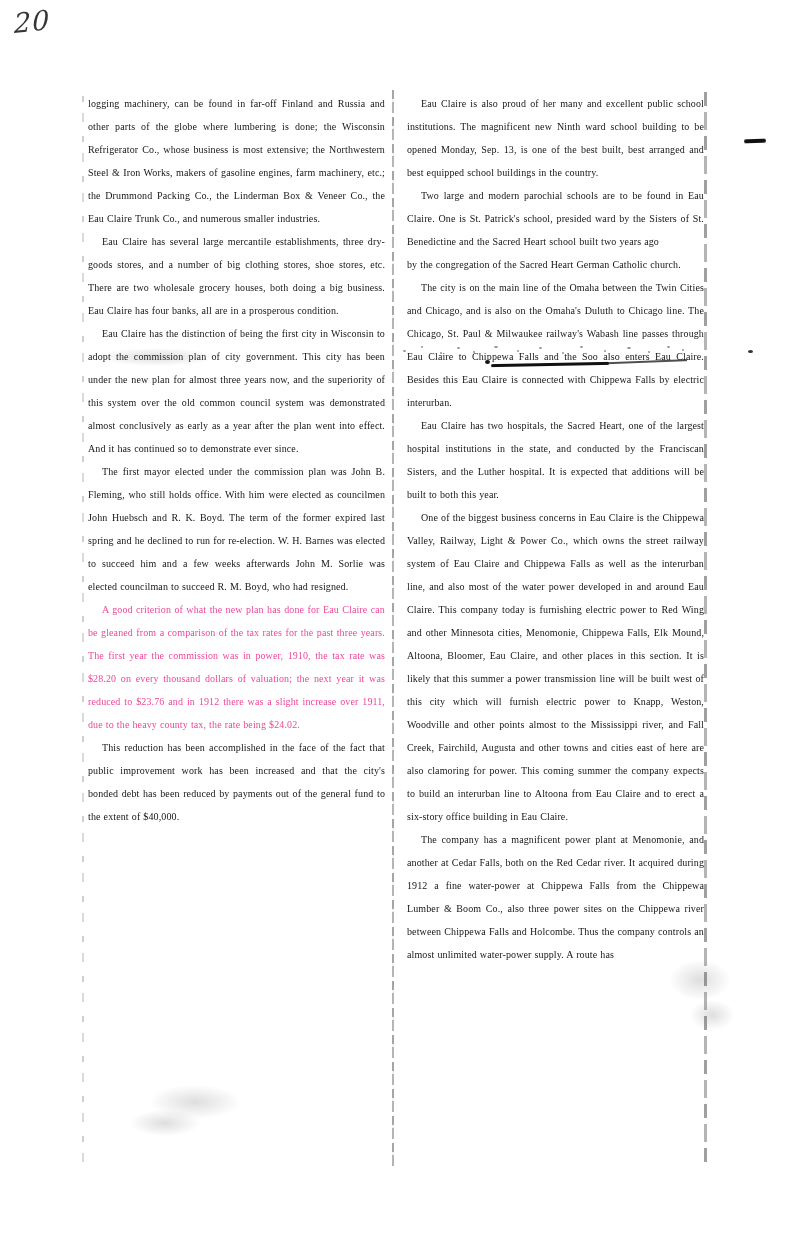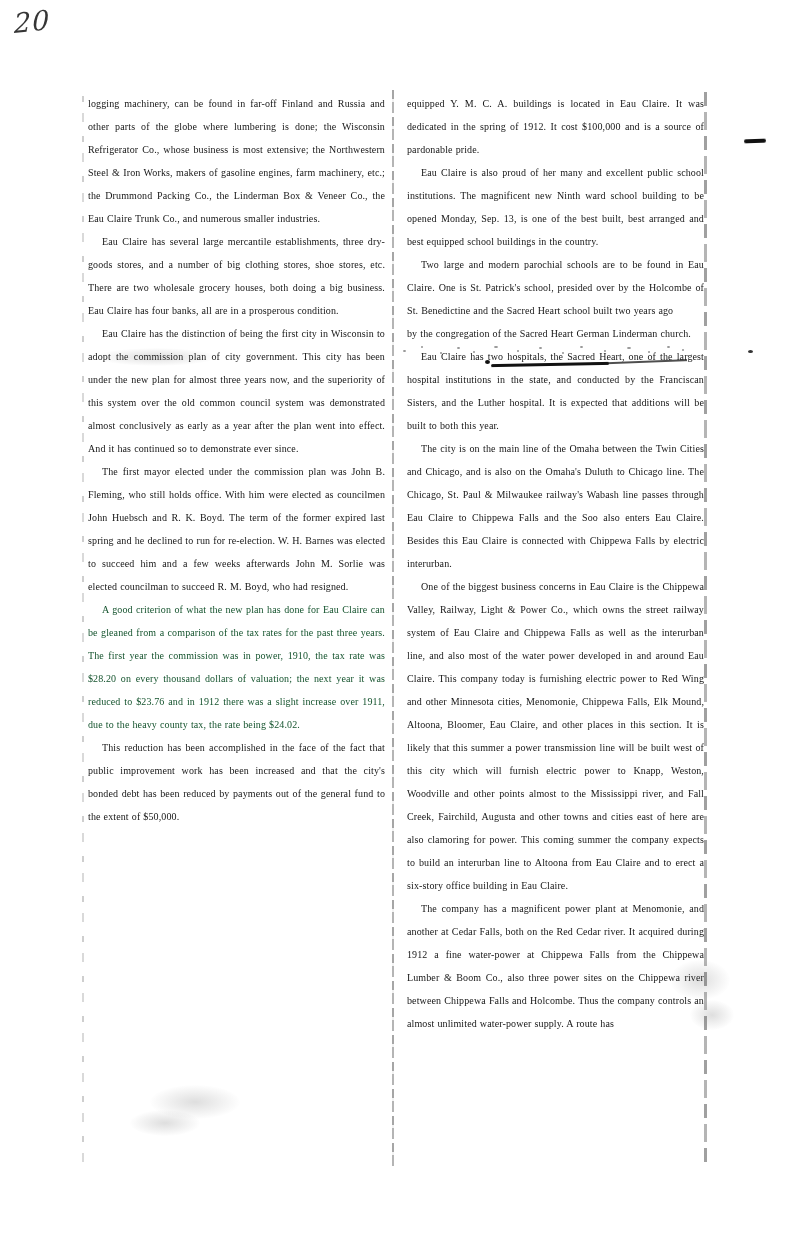--- a/index.html
+++ b/index.html
@@ -100,21 +100,21 @@
     font-size: 10px;
     line-height: 23px;
     color: #161616;
     letter-spacing: .12px;
     word-spacing: .4px;
     -webkit-font-smoothing: none;
   }
   p.para.cont { text-indent: 0; }
 
   
-  p.faint { color: #14532d; }
+  p.faint { color: #ec4899; }
 
   
   #seam-artifact {
     position: absolute;
     left: 12px;
     top: 268px;
     width: 268px;
     height: 10px;
     pointer-events: none;
   }
@@ -203,27 +203,26 @@
   <div id="column-rule"></div>
 
   <div id="columns">
 
     <div class="column col-left">
       <p class="para cont">logging machinery, can be found in far-off Finland and Russia and other parts of the globe where lumbering is done; the Wisconsin Refrigerator Co., whose business is most extensive; the Northwestern Steel &amp; Iron Works, makers of gasoline engines, farm machinery, etc.; the Drummond Packing Co., the Linderman Box &amp; Veneer Co., the Eau Claire Trunk Co., and numerous smaller industries.</p>
       <p class="para">Eau Claire has several large mercantile establishments, three dry-goods stores, and a number of big clothing stores, shoe stores, etc.  There are two wholesale grocery houses, both doing a big business.  Eau Claire has four banks, all are in a prosperous condition.</p>
       <p class="para">Eau Claire has the distinction of being the first city in Wisconsin to adopt the commission plan of city government. This city has been under the new plan for almost three years now, and the superiority of this system over the old common council system was demonstrated almost conclusively as early as a year after the plan went into effect.  And it has continued so to demonstrate ever since.</p>
       <p class="para">The first mayor elected under the commission plan was John B. Fleming, who still holds office.  With him were elected as councilmen John Huebsch and R. K. Boyd.  The term of the former expired last spring and he declined to run for re-election.  W. H. Barnes was elected to succeed him and a few weeks afterwards John M. Sorlie was elected councilman to succeed R. M. Boyd, who had resigned.</p>
       <p class="para faint">A good criterion of what the new plan has done for Eau Claire can be gleaned from a comparison of the tax rates for the past three years.  The first year the commission was in power, 1910, the tax rate was $28.20 on every thousand dollars of valuation; the next year it was reduced to $23.76 and in 1912 there was a slight increase over 1911, due to the heavy county tax, the rate being $24.02.</p>
-      <p class="para">This reduction has been accomplished in the face of the fact that public improvement work has been increased and that the city's bonded debt has been reduced by payments out of the general fund to the extent of $50,000.</p>
+      <p class="para">This reduction has been accomplished in the face of the fact that public improvement work has been increased and that the city's bonded debt has been reduced by payments out of the general fund to the extent of $40,000.</p>
     </div>
 
     <div class="column col-right">
-      <p class="para cont">equipped Y. M. C. A. buildings is located in Eau Claire.  It was dedicated in the spring of 1912.  It cost $100,000 and is a source of pardonable pride.</p>
       <p class="para">Eau Claire is also proud of her many and excellent public school institutions. The magnificent new Ninth ward school building to be opened Monday, Sep. 13, is one of the best built, best arranged and best equipped school buildings in the country.</p>
-      <p class="para">Two large and modern parochial schools are to be found in Eau Claire. One is St. Patrick's school, presided over by the Holcombe of St. Benedictine and the Sacred Heart school built two years ago</p>
+      <p class="para">Two large and modern parochial schools are to be found in Eau Claire. One is St. Patrick's school, presided ward by the Sisters of St. Benedictine and the Sacred Heart school built two years ago</p>
 
       <div id="seam-flecks">
           <i style="left: 4px; top: 6px; width: 3px; height: 2px;"></i>
           <i style="left: 22px; top: 2px; width: 2px; height: 2px;"></i>
           <i style="left: 41px; top: 8px; width: 2px; height: 2px;"></i>
           <i style="left: 58px; top: 3px; width: 3px; height: 2px;"></i>
           <i style="left: 74px; top: 7px; width: 2px; height: 2px;"></i>
           <i style="left: 95px; top: 2px; width: 4px; height: 2px;"></i>
           <i style="left: 118px; top: 6px; width: 2px; height: 2px;"></i>
           <i style="left: 140px; top: 3px; width: 3px; height: 2px;"></i>
@@ -234,23 +233,23 @@
           <i style="left: 249px; top: 7px; width: 2px; height: 2px;"></i>
           <i style="left: 268px; top: 2px; width: 3px; height: 2px;"></i>
           <i style="left: 283px; top: 5px; width: 2px; height: 2px;"></i>
         </div>
       <div id="seam-artifact">
         <span class="speck"></span>
         <span class="scratch"></span>
         <span class="scratch2"></span>
       </div>
 
-      <p class="para cont">by the congregation of the Sacred Heart German Linderman church.</p>
+      <p class="para cont">by the congregation of the Sacred Heart German Catholic church.</p>
+      <p class="para">The city is on the main line of the Omaha between the Twin Cities and Chicago, and is also on the Omaha's Duluth to Chicago line.  The Chicago, St. Paul &amp; Milwaukee railway's Wabash line passes through Eau Claire to Chippewa Falls and the Soo also enters Eau Claire. Besides this Eau Claire is connected with Chippewa Falls by electric interurban.</p>
       <p class="para">Eau Claire has two hospitals, the Sacred Heart, one of the largest hospital institutions in the state, and conducted by the Franciscan Sisters, and the Luther hospital.  It is expected that additions will be built to both this year.</p>
-      <p class="para">The city is on the main line of the Omaha between the Twin Cities and Chicago, and is also on the Omaha's Duluth to Chicago line.  The Chicago, St. Paul &amp; Milwaukee railway's Wabash line passes through Eau Claire to Chippewa Falls and the Soo also enters Eau Claire. Besides this Eau Claire is connected with Chippewa Falls by electric interurban.</p>
       <p class="para">One of the biggest business concerns in Eau Claire is the Chippewa Valley, Railway, Light &amp; Power Co., which owns the street railway system of Eau Claire and Chippewa Falls as well as the interurban line, and also most of the water power developed in and around Eau Claire.  This company today is furnishing electric power to Red Wing and other Minnesota cities, Menomonie, Chippewa Falls, Elk Mound, Altoona, Bloomer, Eau Claire, and other places in this section. It is likely that this summer a power transmission line will be built west of this city which will furnish electric power to Knapp, Weston, Woodville and other points almost to the Mississippi river, and Fall Creek, Fairchild, Augusta and other towns and cities east of here are also clamoring for power.  This coming summer the company expects to build an interurban line to Altoona from Eau Claire and to erect a six-story office building in Eau Claire.</p>
       <p class="para">The company has a magnificent power plant at Menomonie, and another at Cedar Falls, both on the Red Cedar river. It acquired during 1912 a fine water-power at Chippewa Falls from the Chippewa Lumber &amp; Boom Co., also three power sites on the Chippewa river between Chippewa Falls and Holcombe. Thus the company controls an almost unlimited water-power supply.  A route has</p>
     </div>
 
   </div>
 </div>
 
 <div id="margin-dash"></div>
 <div id="margin-dash-2"></div>
 

